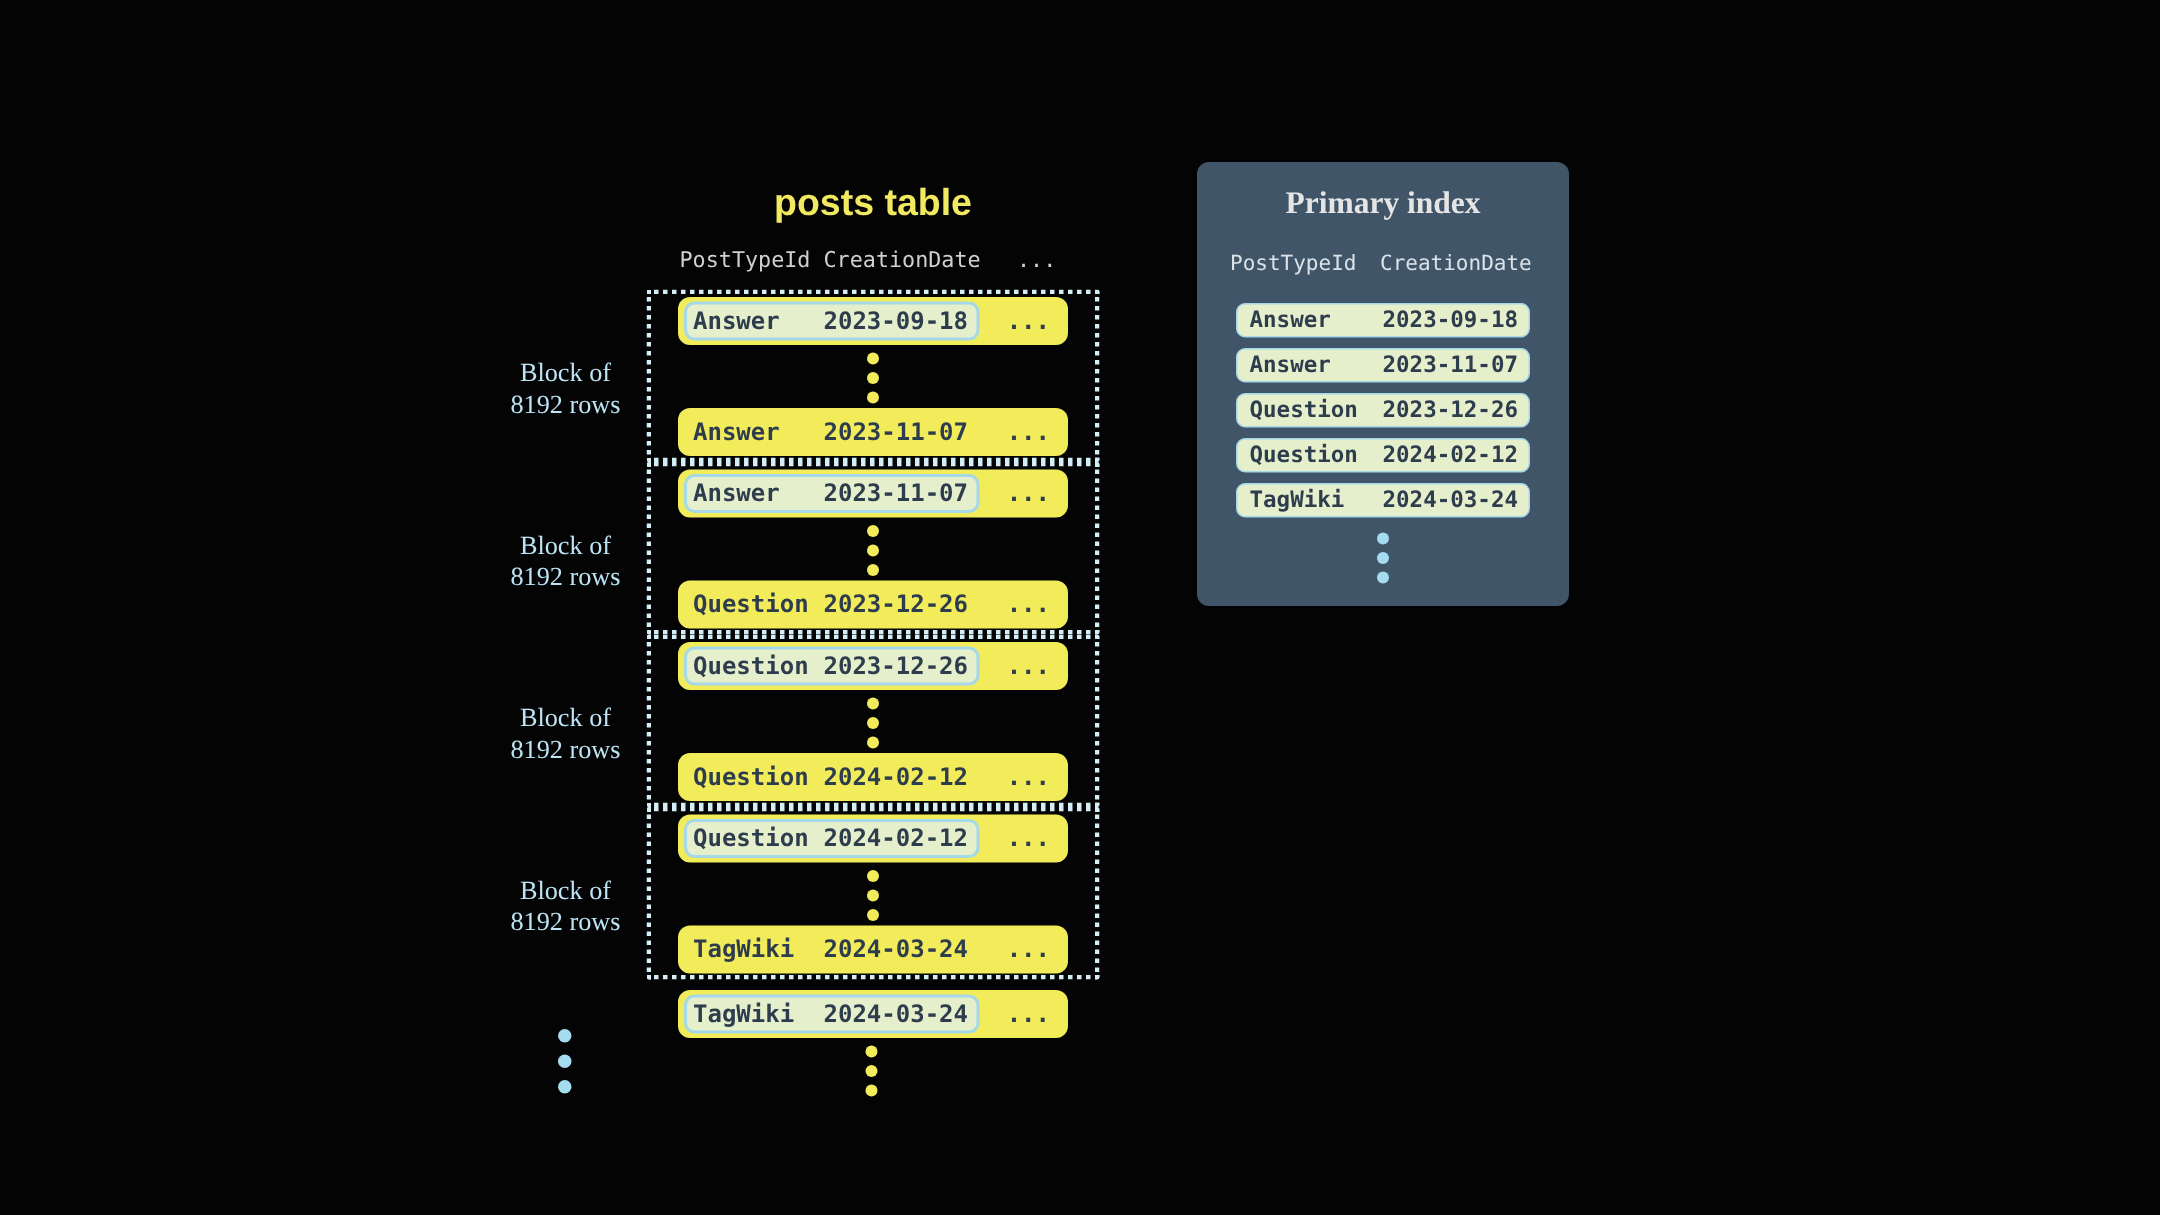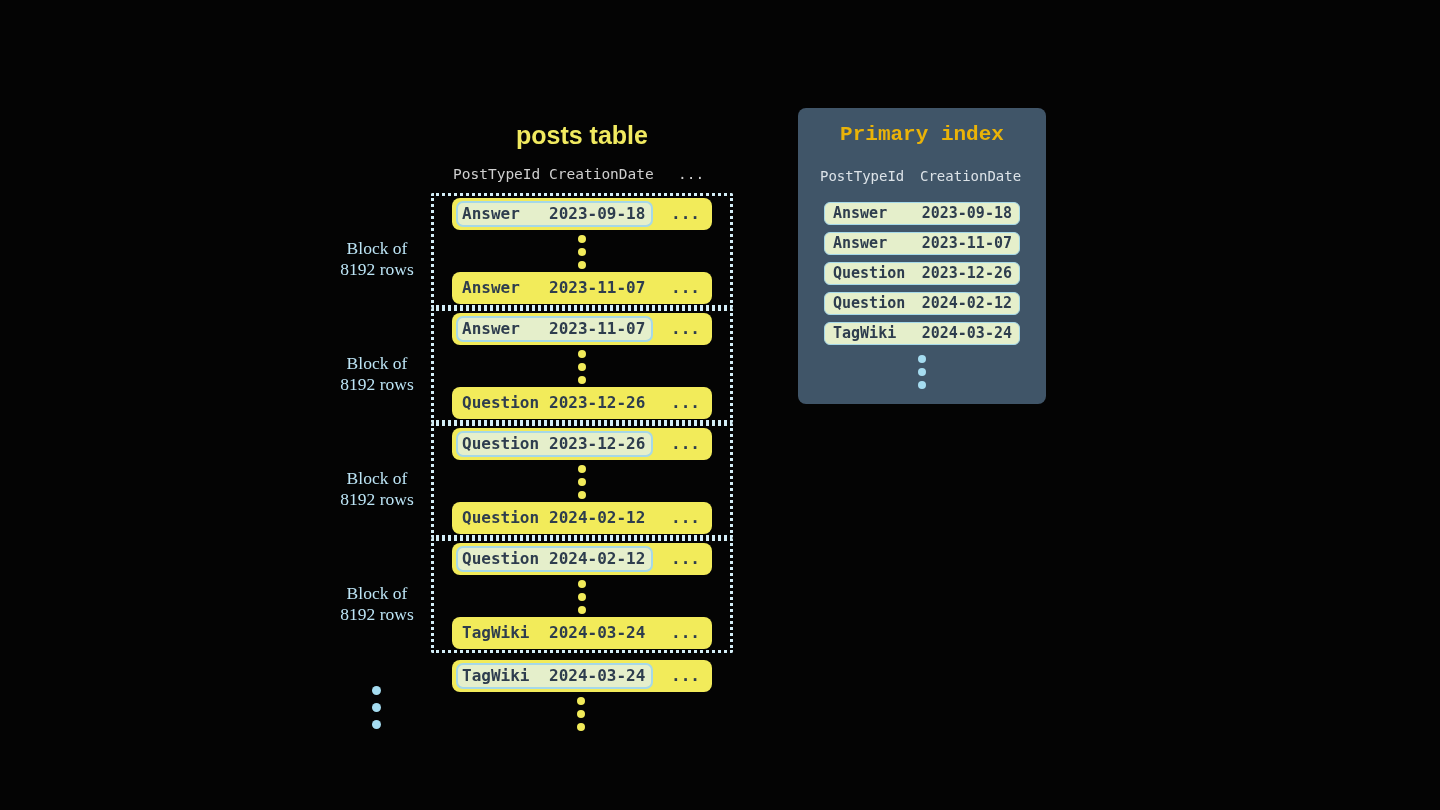--- a/index.html
+++ b/index.html
@@ -71,22 +71,22 @@
   .label-3 { top: 468px; }
   .label-4 { top: 583px; }
 
   
   .panel {
     position: absolute; left: 798px; top: 108px; width: 248px; height: 296px;
     background: #405568; border-radius: 8px;
   }
   .panel-title {
     position: absolute; top: 15px; left: 0; right: 0; text-align: center;
-    font-family: Liberation Mono, monospace;
-    font-size: 21px; font-weight: 700; color: #eab308;
+    font-family: Liberation Serif, serif;
+    font-size: 21px; font-weight: 700; color: #e5e5e5;
   }
   .panel-headers { position: absolute; top: 60px; left: 0; width: 248px;
     font-size: 14px; color: #dce3e8; }
   .panel-headers .h1 { position: absolute; left: 22px; }
   .panel-headers .h2 { position: absolute; left: 122px; }
   .irow {
     position: absolute; left: 26px; width: 196px; height: 23px;
     background: #e5efcb; border: 1.5px solid #a5d8e8; border-radius: 6px;
   }
   .irow span {

